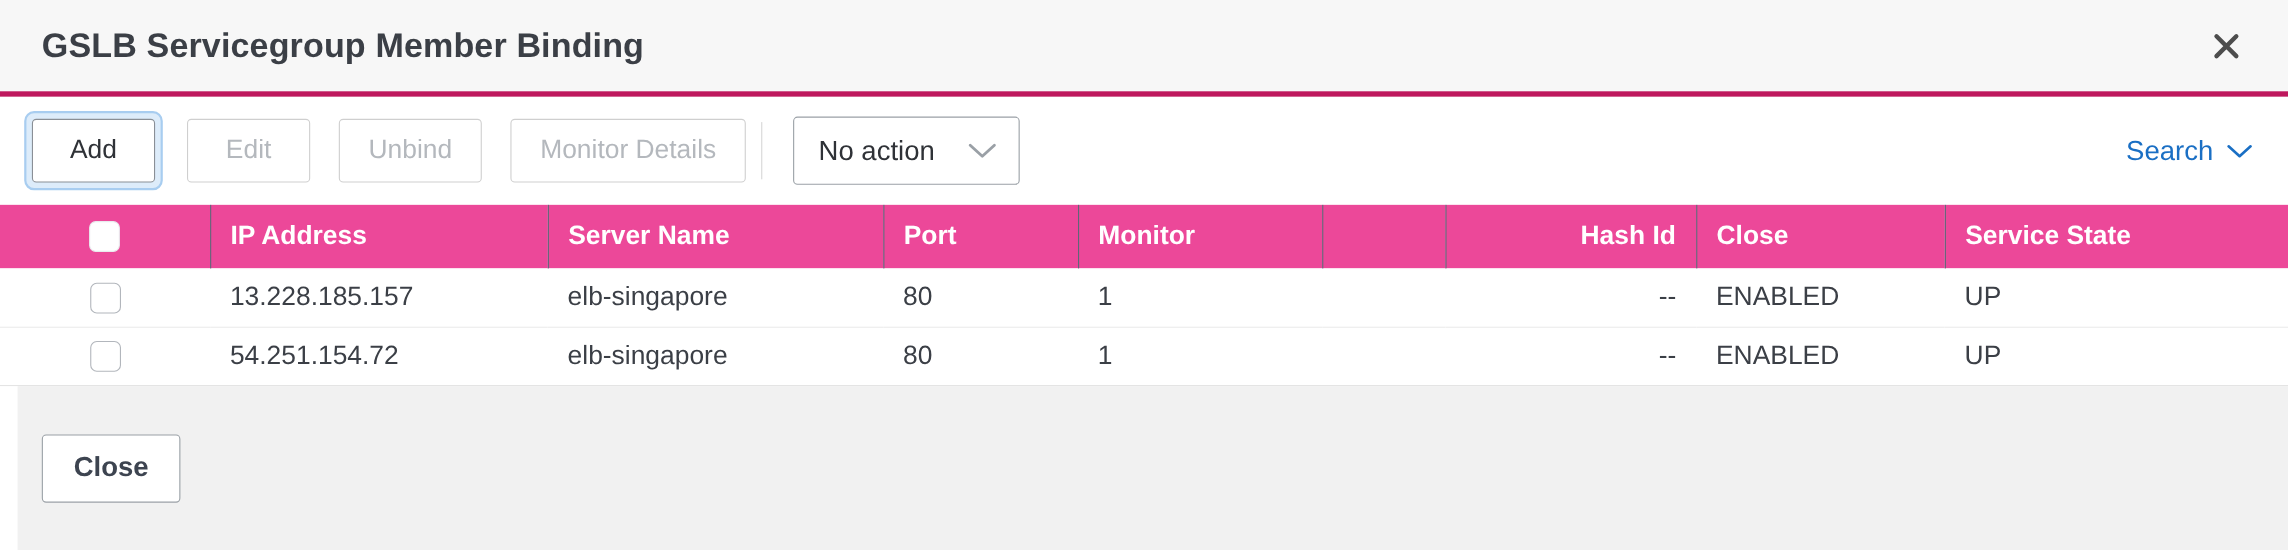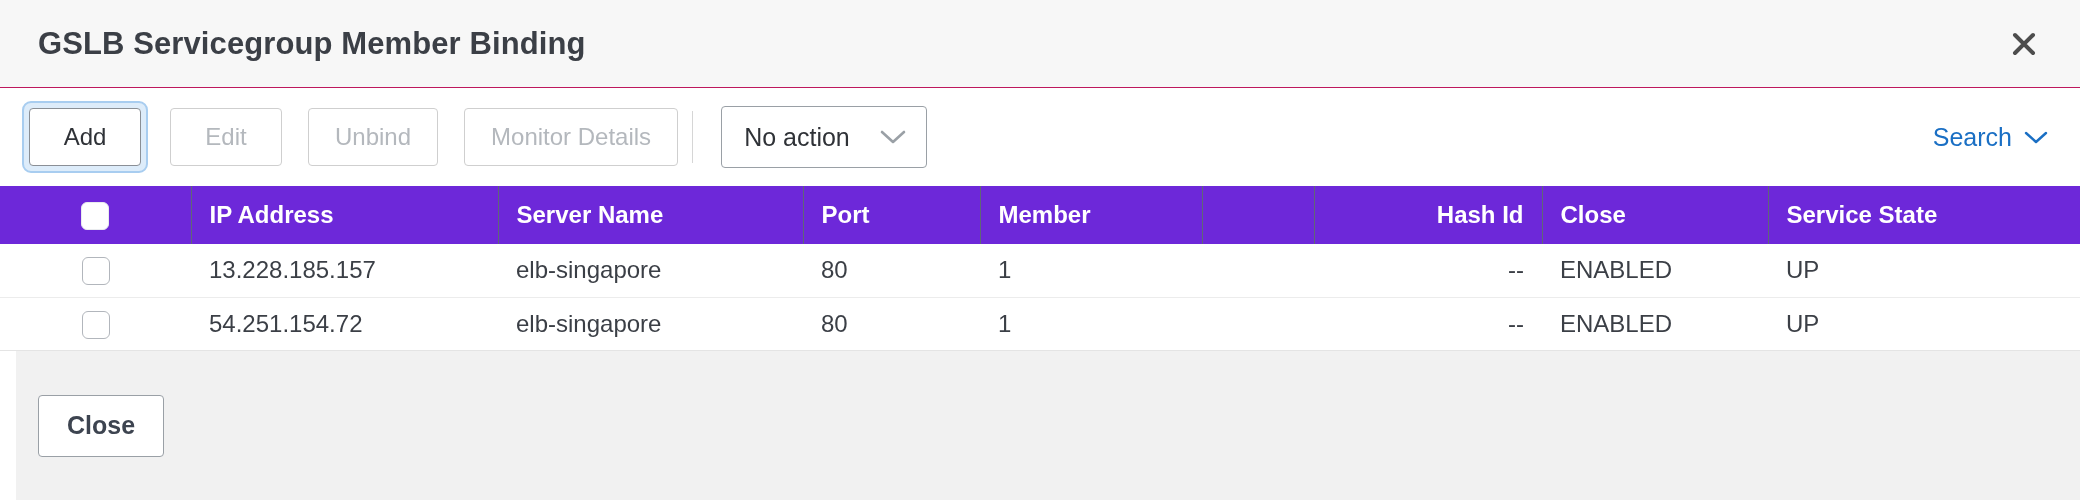--- a/index.html
+++ b/index.html
@@ -17,21 +17,21 @@
     height: 500px;
     display: flex;
     flex-direction: column;
     background: #ffffff;
   }
 
   
   .titlebar {
     height: 88px;
     background: #f7f7f7;
-    border-bottom: 1px solid #be185d;
+    border-bottom: 5px solid #be185d;
     display: flex;
     align-items: center;
     justify-content: space-between;
     padding: 0 34px 0 38px;
     flex: none;
     position: relative;
   }
   .dialog-title {
     font-size: 31px;
     font-weight: bold;
@@ -140,21 +140,21 @@
     flex: none;
     background: #ffffff;
     border-bottom: 1px solid #e4e4e4;
   }
   table.grid {
     width: 2080px;
     border-collapse: collapse;
     table-layout: fixed;
   }
   table.grid thead tr {
-    background: #6d28d9;
+    background: #ec4899;
     height: 58px;
   }
   table.grid thead th {
     color: #ffffff;
     font-size: 24px;
     font-weight: bold;
     text-align: left;
     padding: 0 18px;
     border-right: 1px solid #5f6678;
     white-space: nowrap;
@@ -280,21 +280,21 @@
         <col style="width:312px">
       </colgroup>
       <thead>
         <tr>
           <th class="chk">
             <span class="cb head"></span>
           </th>
           <th>IP Address</th>
           <th>Server Name</th>
           <th>Port</th>
-          <th>Member</th>
+          <th>Monitor</th>
           <th></th>
           <th class="num">Hash Id</th>
           <th>Close</th>
           <th class="last">Service State</th>
         </tr>
       </thead>
       <tbody>
         <tr>
           <td class="chk">
             <span class="cb"></span>

